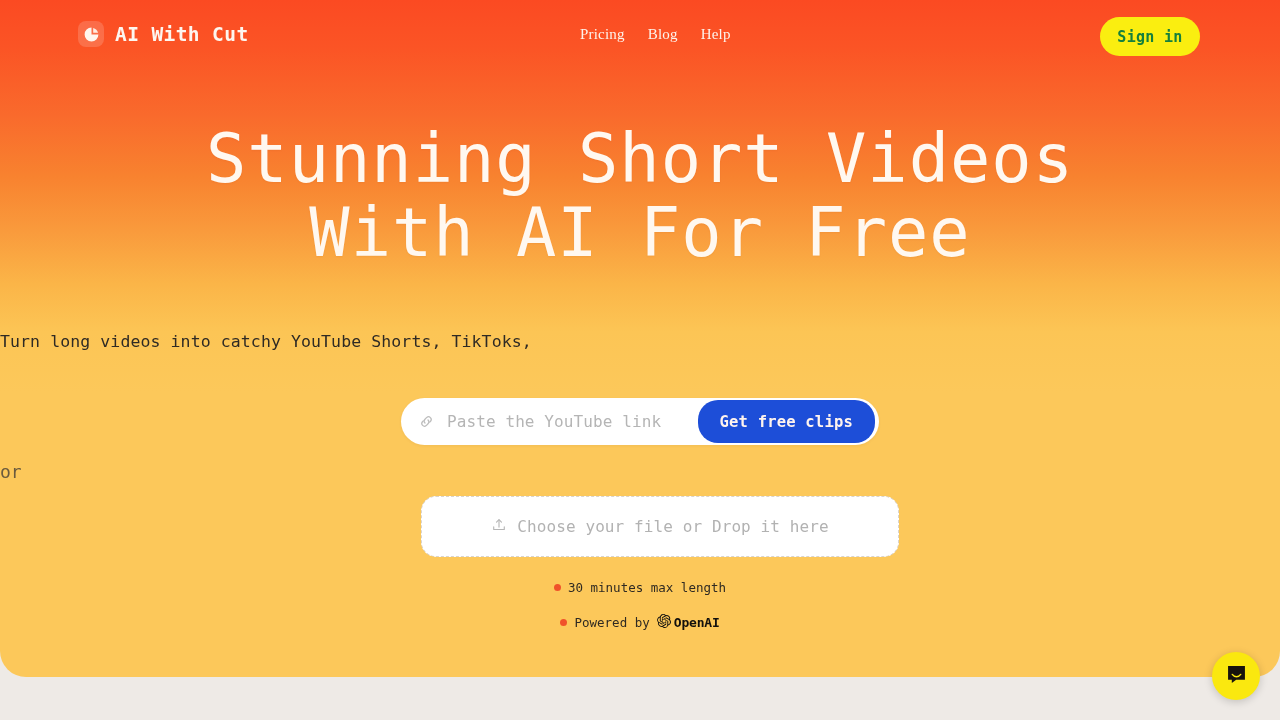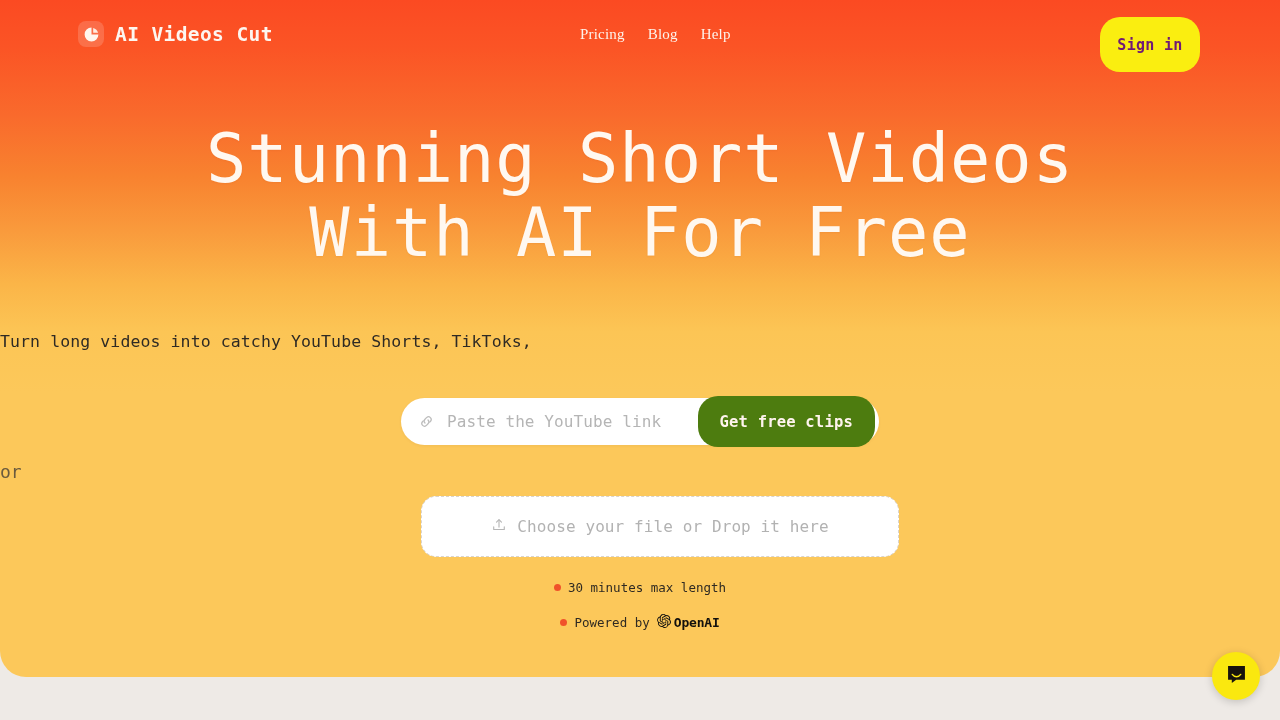--- a/index.html
+++ b/index.html
@@ -52,22 +52,22 @@
   .nav-links {
     position:absolute; left:580px; top:26px;
     display:flex; gap:23px;font-family:Liberation Serif, serif;
   }
   .nav-links a {
     color:#FDF3EC; font-size:15px; text-decoration:none;
     letter-spacing:0.2px; white-space:nowrap;
   }
   .signin {
     position:absolute; right:80px; top:17px;
-    width:100px; height:55px;
-    background:#FAEE10; color:#701a75;
+    width:100px; height:39px;
+    background:#FAEE10; color:#15803d;
     border:none; border-radius:20px;
     font-family:"DejaVu Sans Mono", monospace;
     font-size:15px; font-weight:bold; letter-spacing:0.3px;
     cursor:pointer;
     display:flex; align-items:center; justify-content:center;
   }
 
   
   .headline {
     position:absolute; top:122px; left:0; width:1280px;
@@ -93,22 +93,22 @@
   .link-icon { margin-left:17px; display:flex; align-items:center; }
   .url-input {
     flex:1; border:none; outline:none; background:transparent;
     margin-left:12px;
     font-family:"DejaVu Sans Mono", monospace;
     font-size:16px; color:#3A3A3A; letter-spacing:0.1px;
   }
   .url-input::placeholder { color:#B5B5B5; }
   .cta {
     margin-right:4px;
-    height:51px; padding:0 22px;
-    background:#4d7c0f; color:#FFF4EE;
+    height:43px; padding:0 22px;
+    background:#1d4ed8; color:#FFF4EE;
     border:none; border-radius:20px;
     font-family:"DejaVu Sans Mono", monospace;
     font-size:15.5px; font-weight:bold; letter-spacing:0.2px;
     cursor:pointer; white-space:nowrap;
     display:flex; align-items:center; justify-content:center;
   }
 
   
   .or {
     position:absolute; top:461px; left:0; width:1078px;
@@ -156,21 +156,21 @@
 
     <nav class="nav">
 
       <div class="brand">
         <span class="logo-mark">
           <svg width="17" height="17" viewBox="0 0 17 17">
             <path d="M8.5 1.6 A6.9 6.9 0 1 0 15.4 8.5 L8.5 8.5 Z" fill="#FFF6EE"></path>
             <path d="M10.2 1.9 A6.9 6.9 0 0 1 15.1 6.8 L10.2 6.8 Z" fill="#FFF6EE" opacity="0.92"></path>
           </svg>
         </span>
-        <span class="brand-name">AI Videos Cut</span>
+        <span class="brand-name">AI With Cut</span>
       </div>
 
       <div class="nav-links">
         <a href="#">Pricing</a>
         <a href="#">Blog</a>
         <a href="#">Help</a>
       </div>
 
       <button class="signin">Sign in</button>
     </nav>

